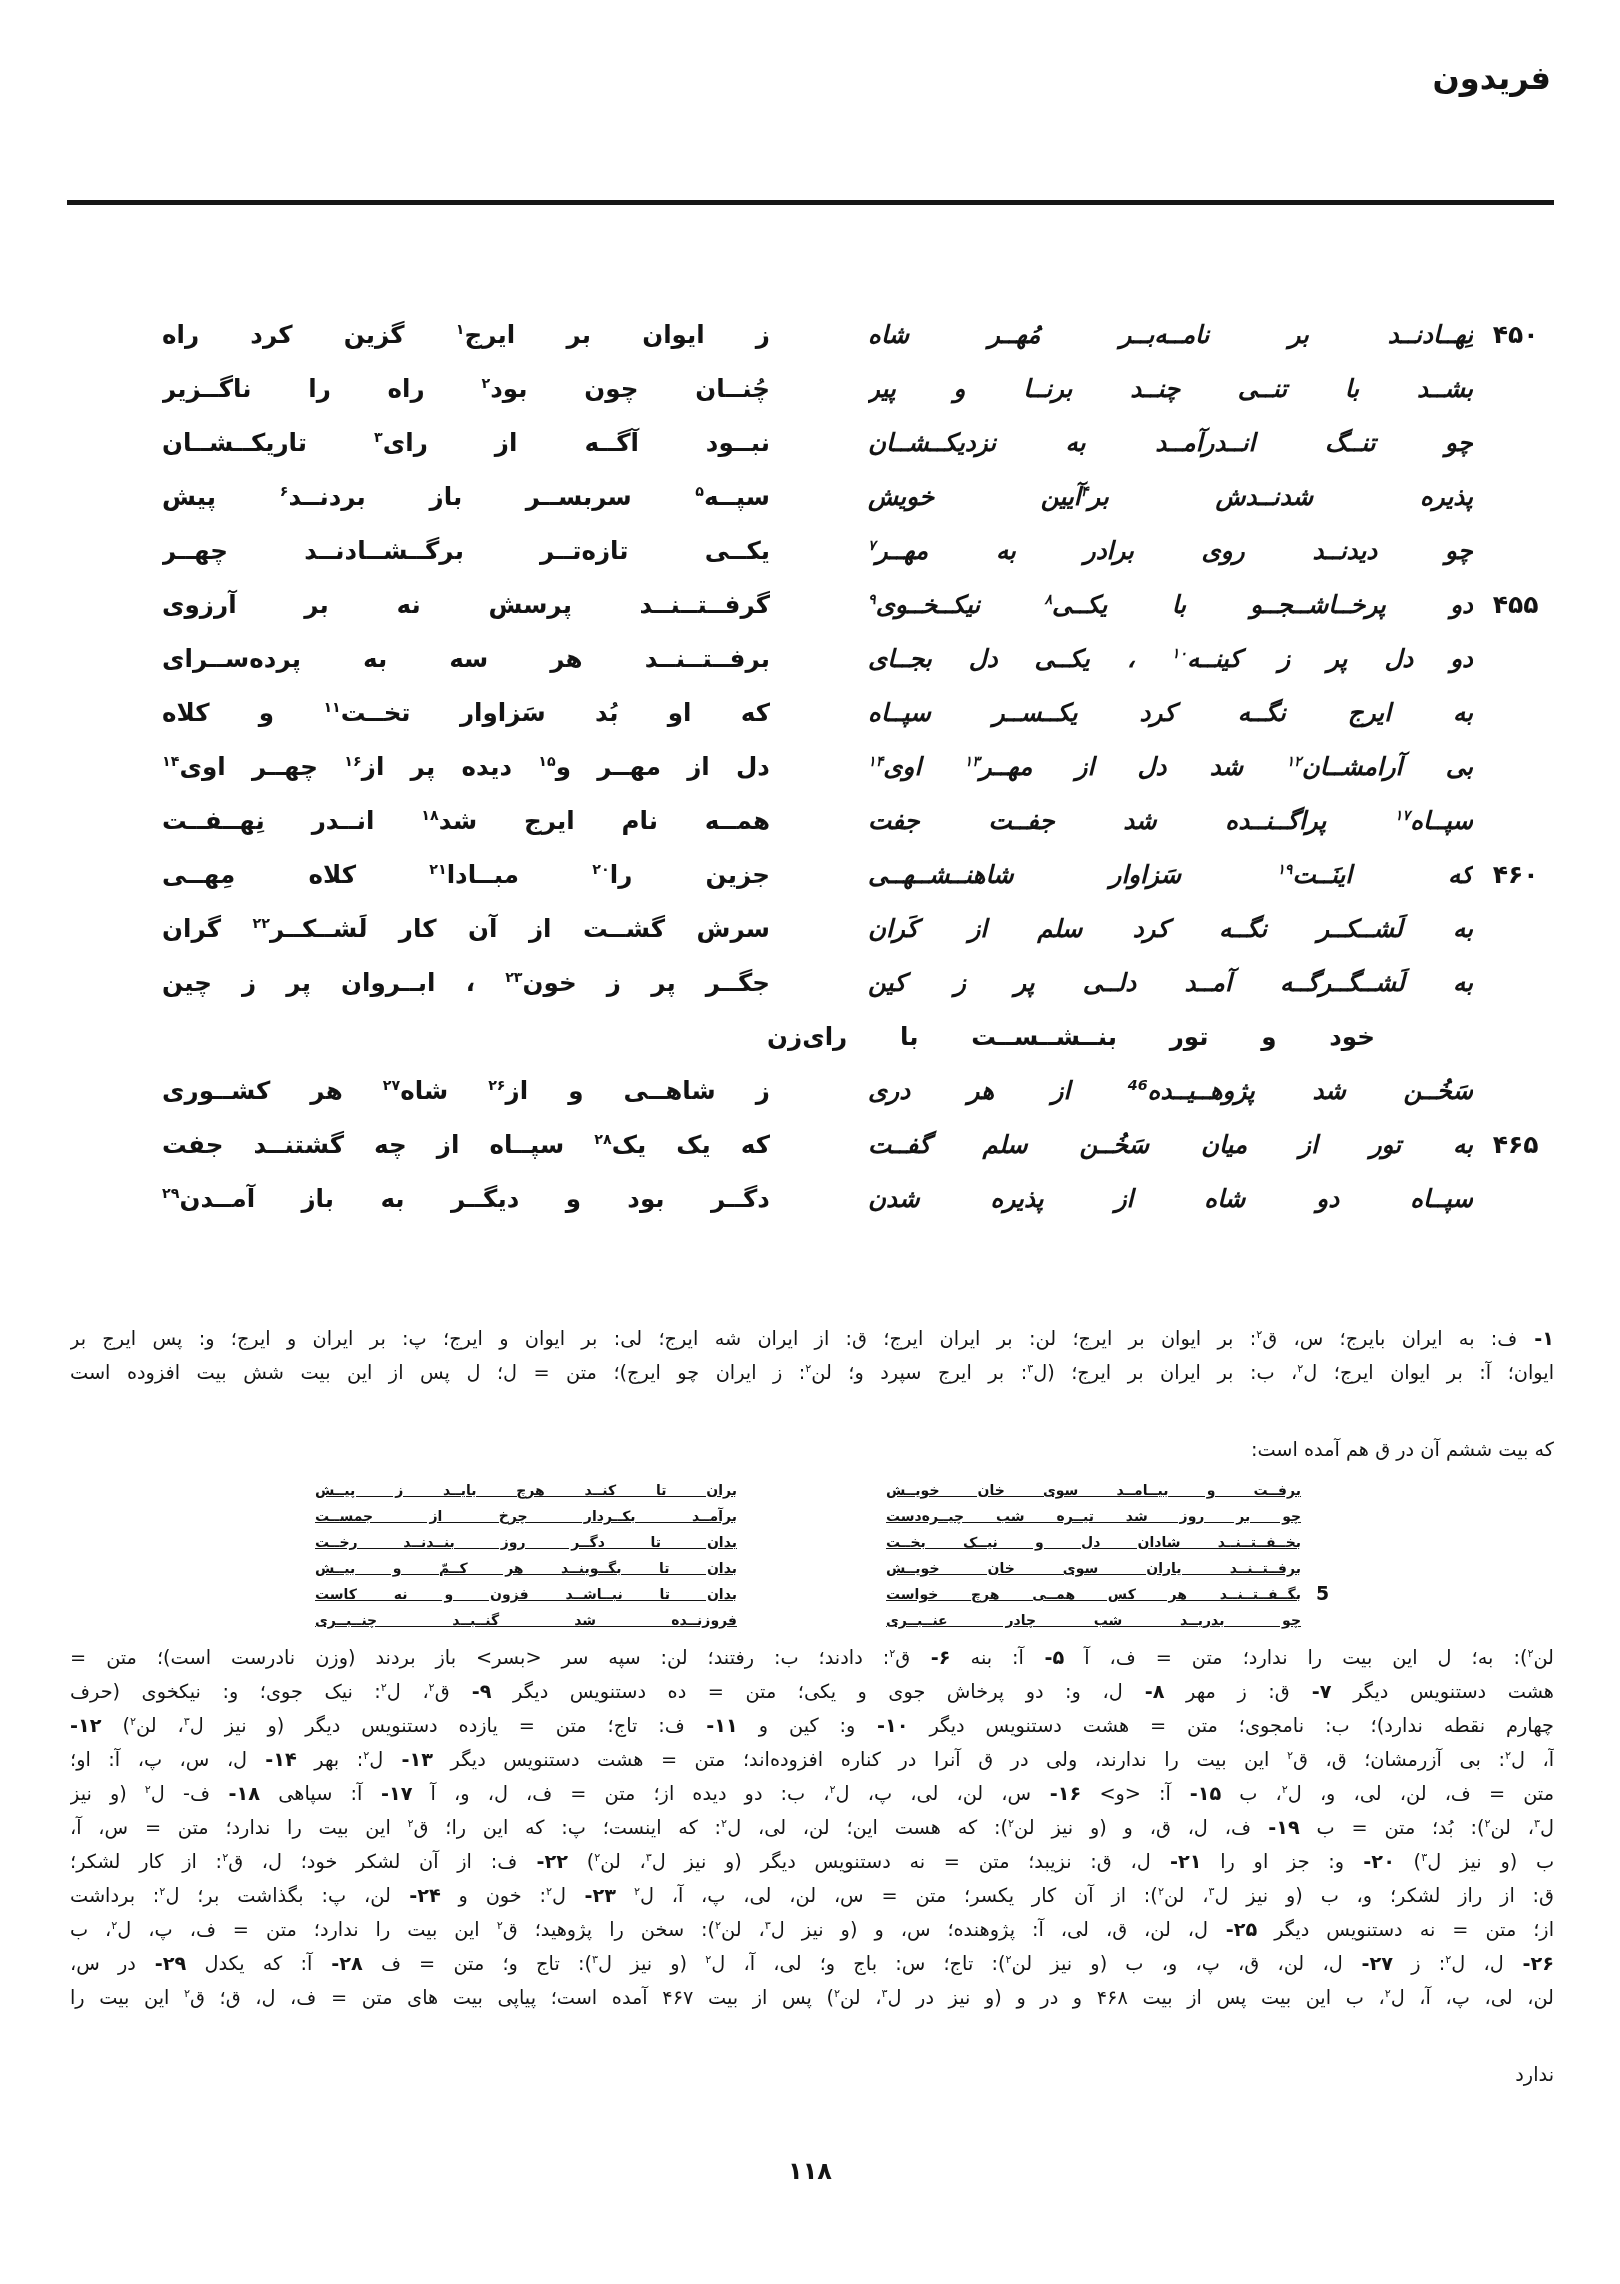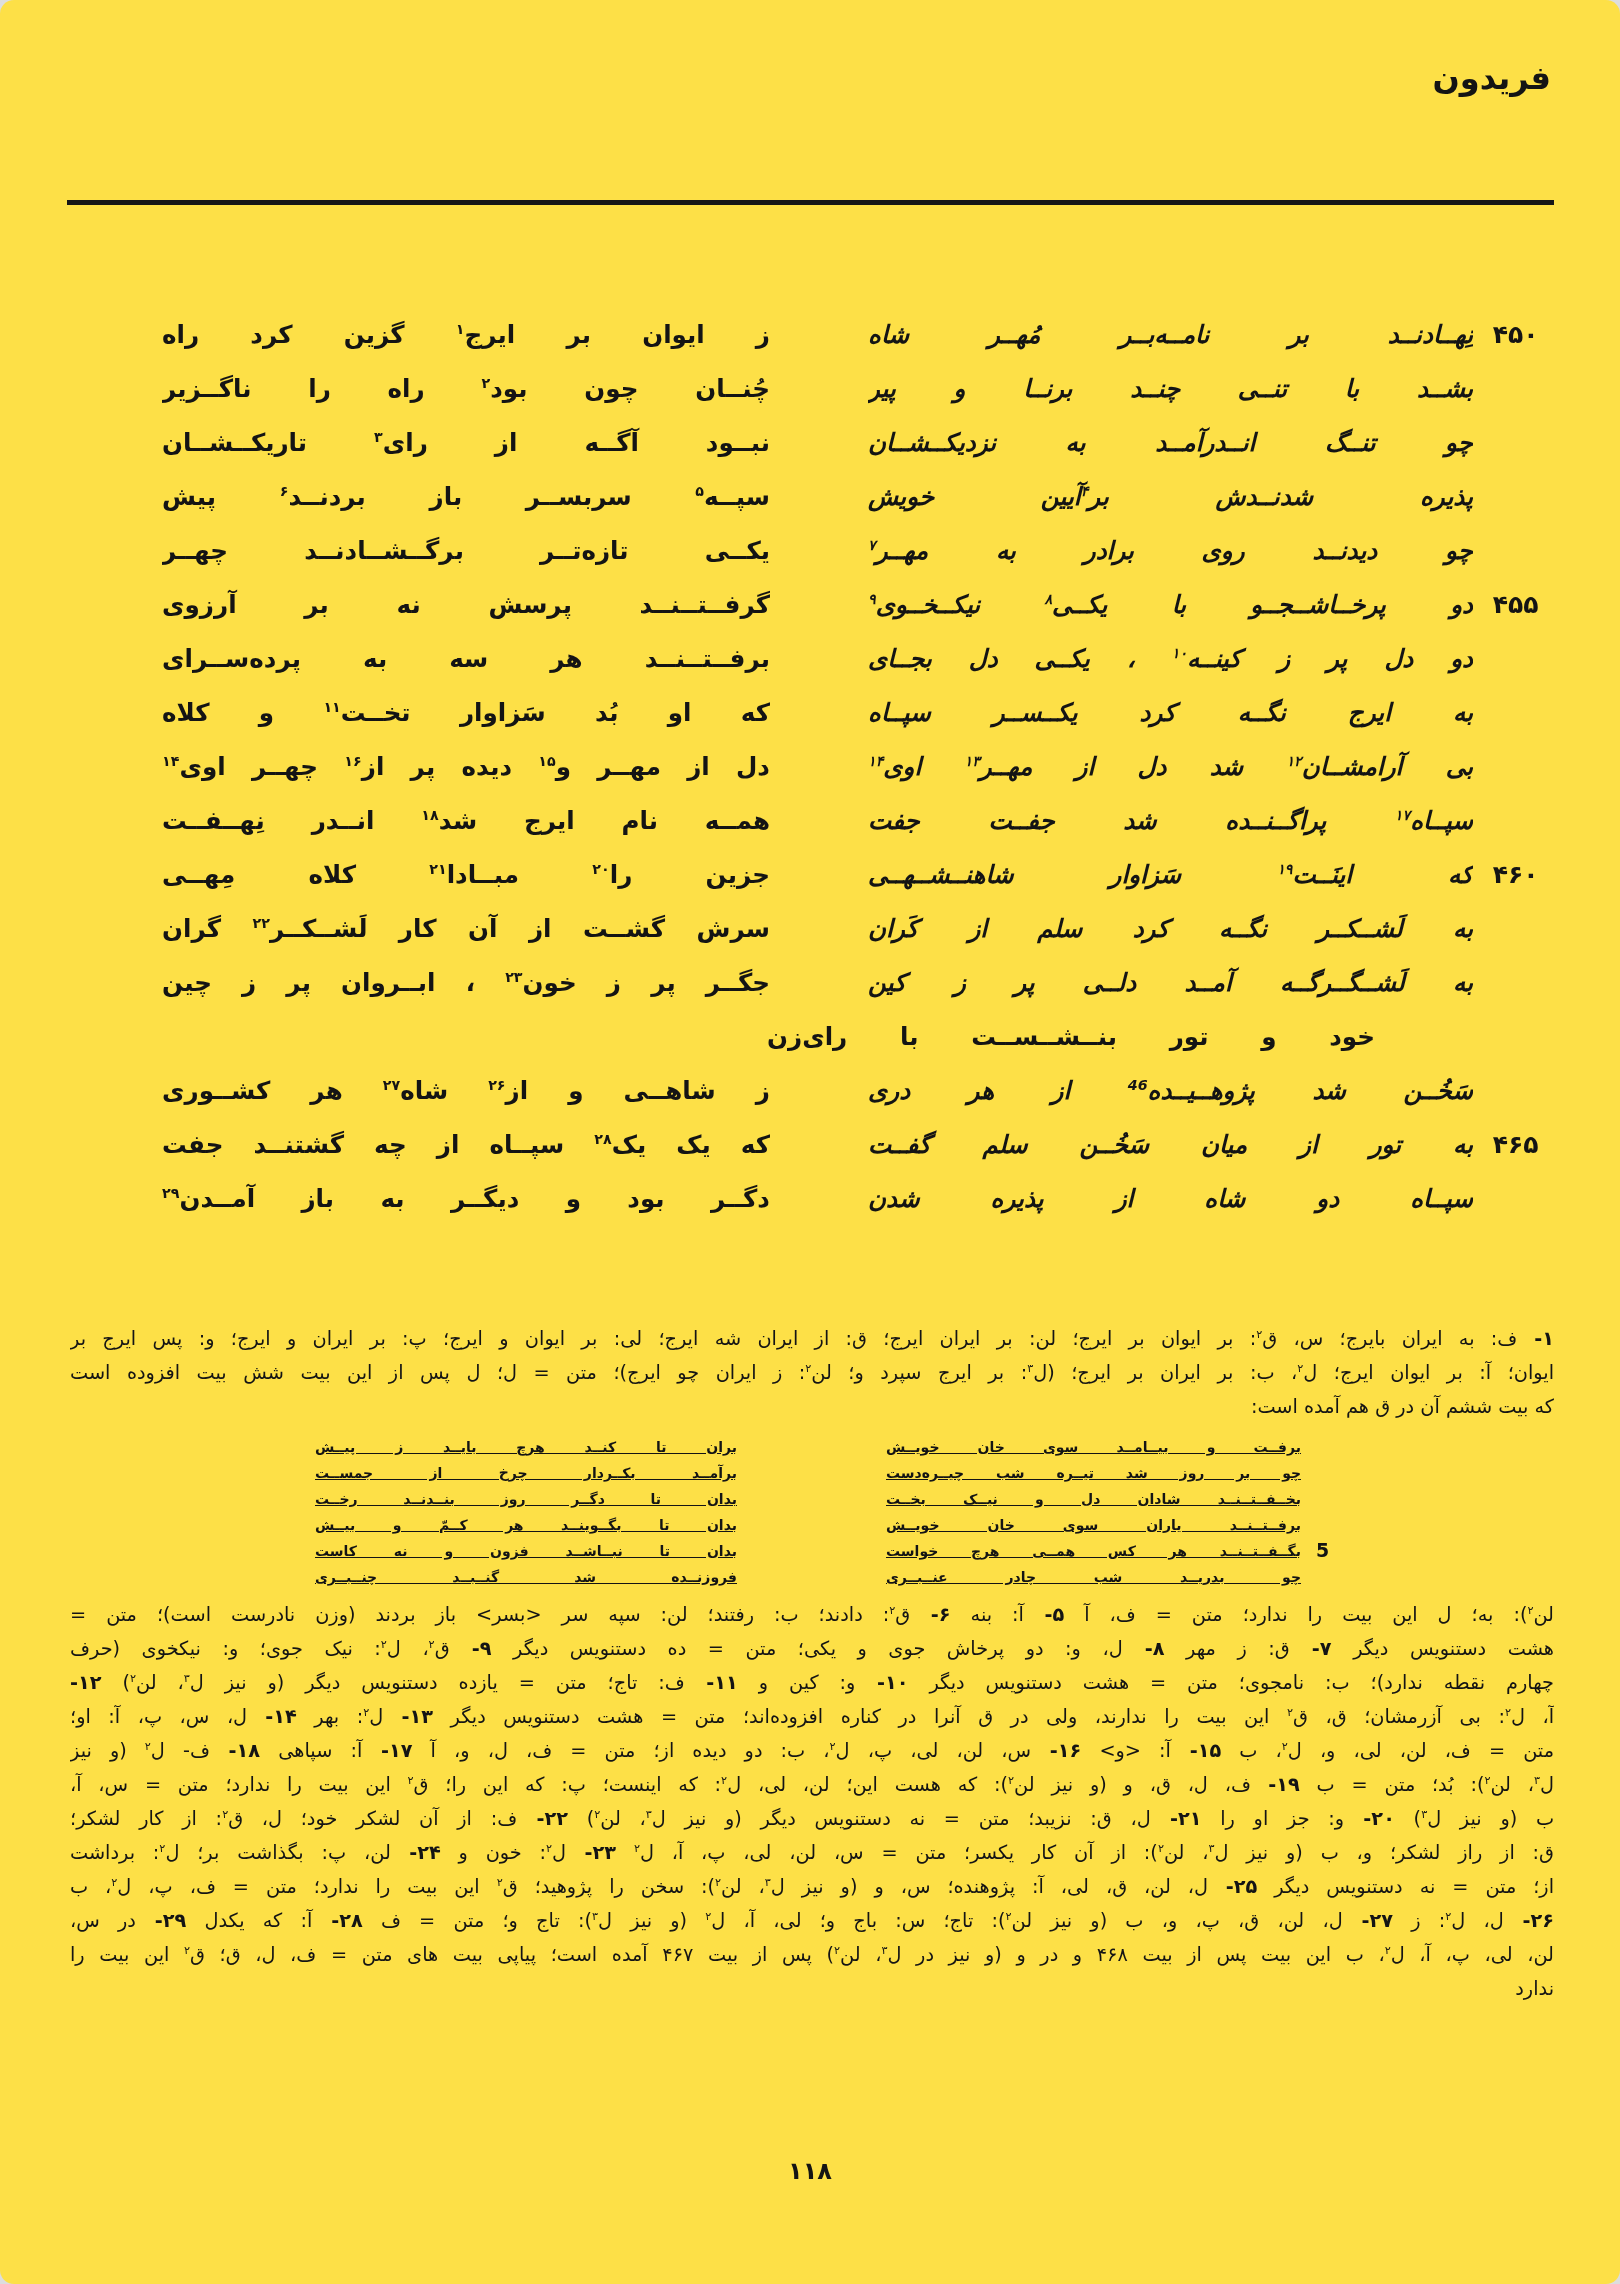--- a/index.html
+++ b/index.html
@@ -1,20 +1,20 @@
 <!DOCTYPE html>
 <html lang="fa" dir="rtl" style="font-size:11.3px"><head>
 <meta charset="utf-8">
 <style>
   html,body{margin:0;padding:0;background:#ddd;}
   .page{
     position:relative; width:1620px; height:2284px;
-    background:#fde047; color:#141414;
+    background:#ffffff; color:#141414;
     font-family:"DejaVu Sans", sans-serif;
-    direction:rtl; overflow:hidden;border-radius:14px;
+    direction:rtl; overflow:hidden;
   }
   .running-head{
     position:absolute; top:59px; right:69px;
     font-size:32px; font-weight:bold;
   }
   .head-rule{
     position:absolute; top:200px; left:67px; right:66px;
     height:4.9px; background:#161616;
   }
   .poem{ position:absolute; top:307px; right:66px; width:1392px; }
@@ -33,21 +33,21 @@
   .hemi.l{ width:608px; }
   sup{ font-size:0.58em; vertical-align:super; line-height:0; }
   .apparatus{
     position:absolute; top:1322px; right:66px; width:1484px;
     font-size:19.3px; font-weight:500;
   }
   .fn-line{
     height:34px; line-height:34px;
     text-align:justify; text-align-last:justify; overflow:hidden;
   }
-  .fn-line.noj{ text-align-last:right; }
+  .fn-line.noj{ text-align-last:right;margin-top:43px; }
   .fn-line b{ font-weight:bold; }
   .inset{ position:relative; margin:9.8px 0 8.4px; padding-right:253px; }
   .inset-row{ display:flex; align-items:center; height:26px; }
   .inset .ir{ width:415px; }
   .inset .igap{ width:149px; flex:none; }
   .inset .il{ width:422px; }
   .inset .ih{
     font-size:14px; font-weight:bold; height:26px; line-height:26px;
     text-align:justify; text-align-last:justify; overflow:hidden;text-decoration:underline;
   }

